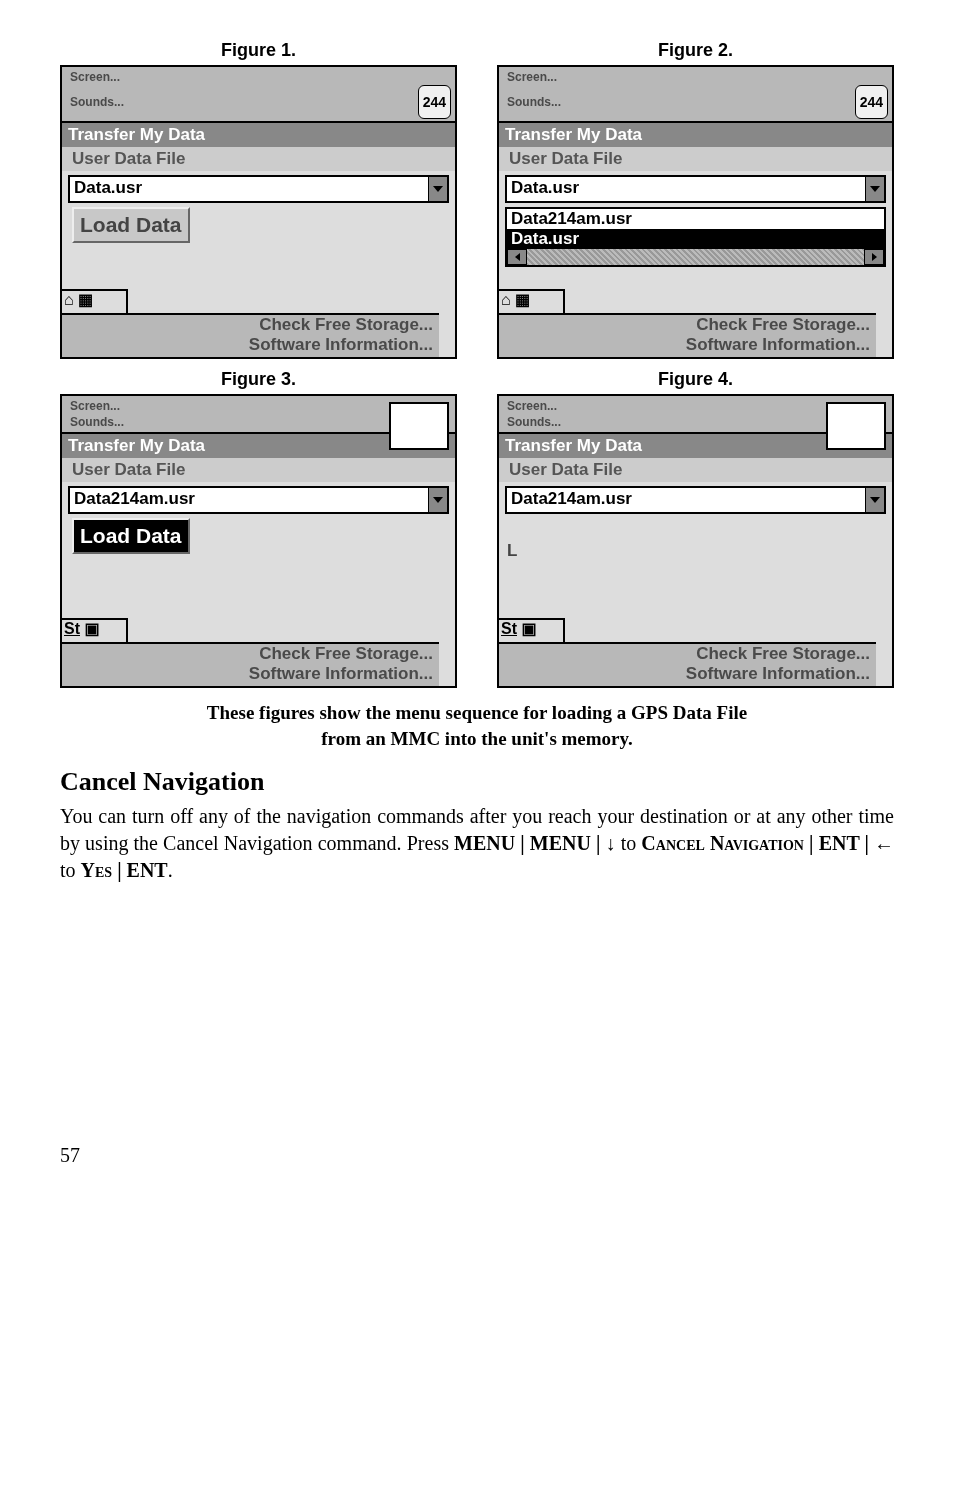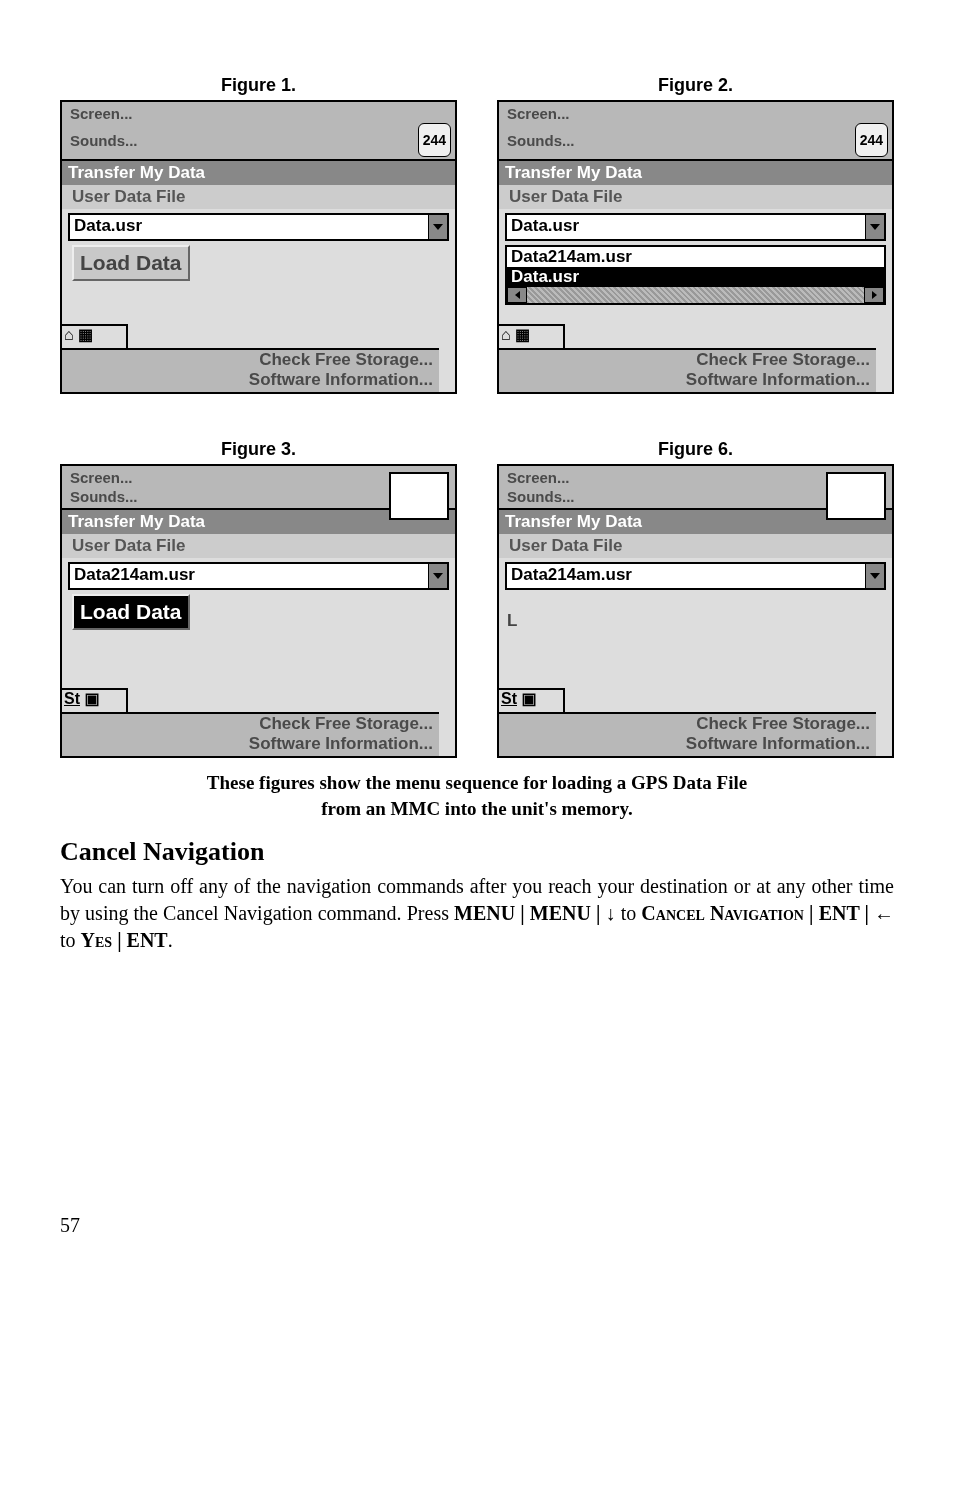--- a/index.html
+++ b/index.html
@@ -16,21 +16,20 @@
     grid-template-columns: 1fr 1fr;
     gap: 10px 40px;
     margin-bottom: 12px;
   }
   .figure-label {
     font-family: Arial, Helvetica, sans-serif;
     font-weight: bold;
     font-size: 18px;
     text-align: center;
     margin-bottom: 4px;
-    margin-top: 35px;
   }
   .screen {
     border: 2px solid black;
     background: #dddddd;
     padding: 0;
     height: 290px;
     position: relative;
     font-family: Arial, Helvetica, sans-serif;
     font-weight: bold;
     font-size: 16px;
@@ -41,21 +40,21 @@
     padding: 2px 8px;
     border-bottom: 2px solid black;
   }
   .menu-top-row {
     display: flex;
     justify-content: space-between;
     align-items: center;
   }
   .menu-top-item {
     color: #4a4a4a;
-    font-size: 15px;
+    font-size: 12px;
     padding: 1px 0;
   }
   .bearing-badge {
     display: inline-block;
     background: #f0f0f0;
     color: black;
     border: 1px solid black;
     border-radius: 6px;
     padding: 8px 4px;
     font-size: 14px;
@@ -390,21 +389,21 @@
         <div class="scale">5mi</div>
       </div>
       <div class="bottom-menu">
         <div class="bottom-menu-item">Check Free Storage...</div>
         <div class="bottom-menu-item">Software Information...</div>
       </div>
     </div>
   </div>
 
   <div>
-    <div class="figure-label">Figure 6.</div>
+    <div class="figure-label">Figure 4.</div>
     <div class="screen">
       <div class="menu-top">
         <div class="menu-top-item">Screen...</div>
         <div class="menu-top-row">
           <span class="menu-top-item">Sounds...</span>
           <span class="blank-box"></span>
         </div>
       </div>
       <div class="section-header">Transfer My Data</div>
       <div class="sub-header">User Data File</div>

